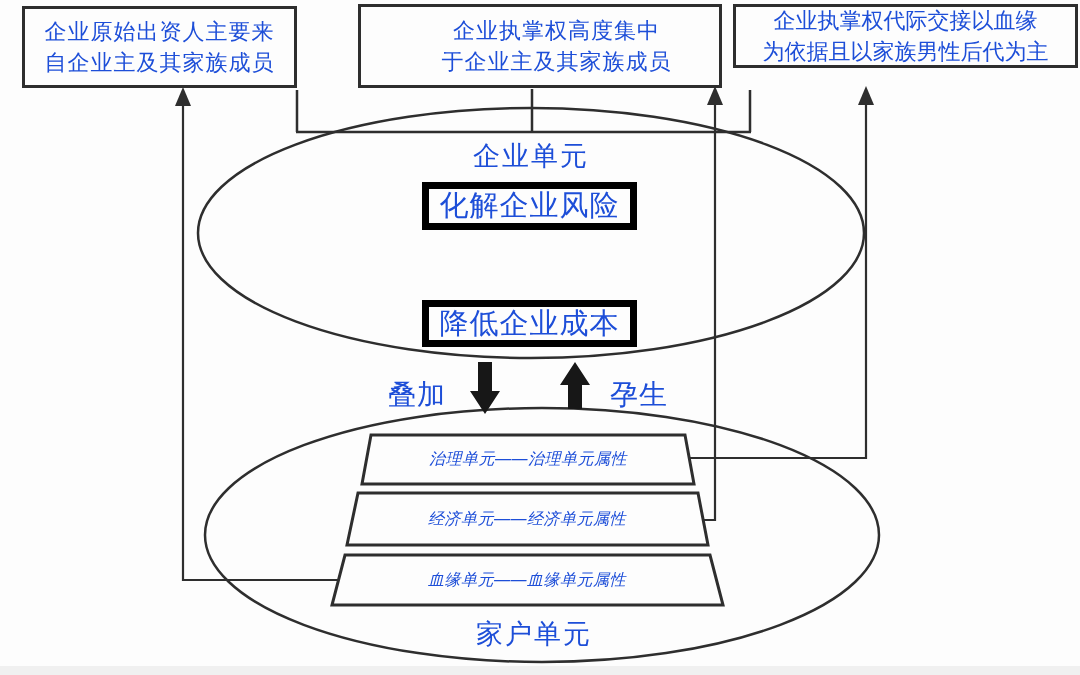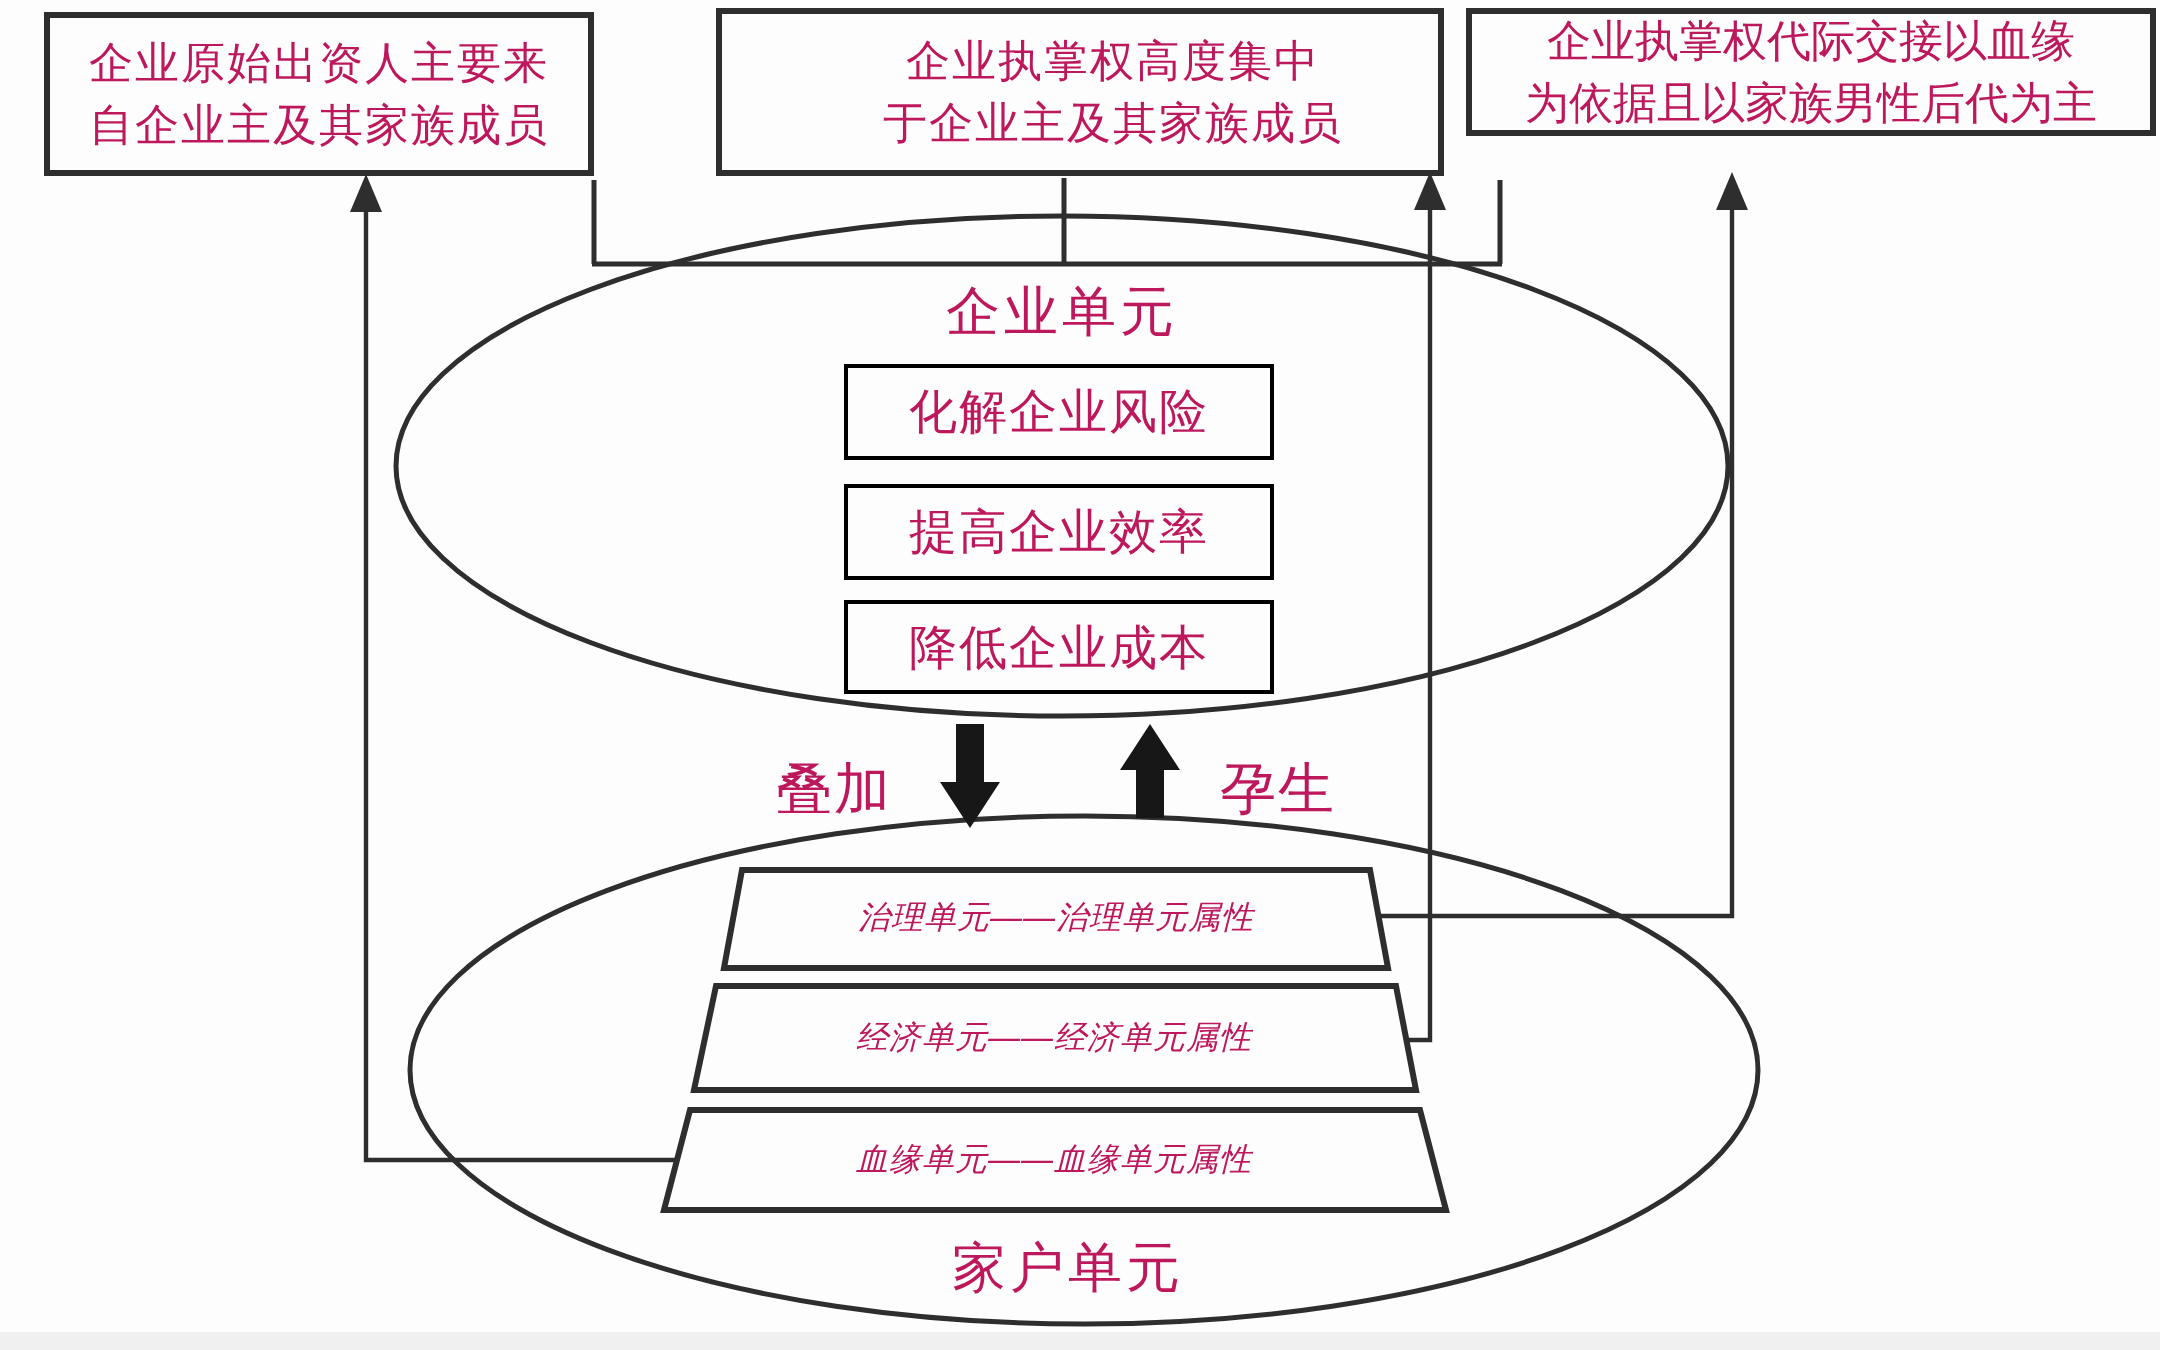--- a/index.html
+++ b/index.html
@@ -1,32 +1,32 @@
 <!DOCTYPE html>
 <html><head>
 <meta charset="utf-8">
 <style>
   html,body{margin:0;padding:0;background:#fff;}
   #stage{
     position:relative;width:1080px;height:675px;overflow:hidden;
     background:#fdfdfd;
     font-family:"Liberation Sans", sans-serif;
-    color:#be185d;
+    color:#1d4ed8;
   }
   #lines{position:absolute;left:0;top:0;z-index:1;}
   .overlay{position:absolute;z-index:2;box-sizing:border-box;}
   .topbox{
     border:3px solid #2e2e2e;background:#fdfdfd;
     display:flex;flex-direction:column;justify-content:center;align-items:center;
     text-align:center;font-size:22px;line-height:31px;letter-spacing:1px;
   }
   .innerbox{
-    border:2px solid #000000;background:transparent;
+    border:7px solid #000000;background:transparent;
     display:flex;justify-content:center;align-items:center;
-    font-size:24px;letter-spacing:1px;
+    font-size:29px;letter-spacing:1px;
   }
   .ellipse-title{
     display:flex;justify-content:center;align-items:center;
     font-size:27px;letter-spacing:2px;
   }
   .trap-label{
     display:flex;justify-content:center;align-items:center;
     font-size:16px;letter-spacing:0.5px;font-style:italic;
   }
   .flow-label{font-size:28px;letter-spacing:1px;}
@@ -72,21 +72,20 @@
     <span>企业执掌权高度集中</span>
     <span>于企业主及其家族成员</span>
   </div>
   <div class="overlay topbox" style="left:733px;top:4px;width:345px;height:64px;font-size:22px;letter-spacing:0;">
     <span>企业执掌权代际交接以血缘</span>
     <span>为依据且以家族男性后代为主</span>
   </div>
 
   <div class="overlay ellipse-title" style="left:381px;top:140px;width:300px;height:32px;">企业单元</div>
   <div class="overlay innerbox" style="left:422px;top:182px;width:215px;height:48px;">化解企业风险</div>
-  <div class="overlay innerbox" style="left:422px;top:242px;width:215px;height:48px;">提高企业效率</div>
   <div class="overlay innerbox" style="left:422px;top:300px;width:215px;height:47px;">降低企业成本</div>
 
   <div class="overlay flow-label" style="left:388px;top:376px;">叠加</div>
   <div class="overlay flow-label" style="left:610px;top:376px;">孕生</div>
 
   <div class="overlay trap-label" style="left:378px;top:437px;width:300px;height:45px;">治理单元——治理单元属性</div>
   <div class="overlay trap-label" style="left:377px;top:495px;width:300px;height:48px;">经济单元——经济单元属性</div>
   <div class="overlay trap-label" style="left:377px;top:557px;width:300px;height:46px;text-align:right;">血缘单元——血缘单元属性</div>
 
   <div class="overlay ellipse-title" style="left:384px;top:617px;width:300px;height:34px;">家户单元</div>

